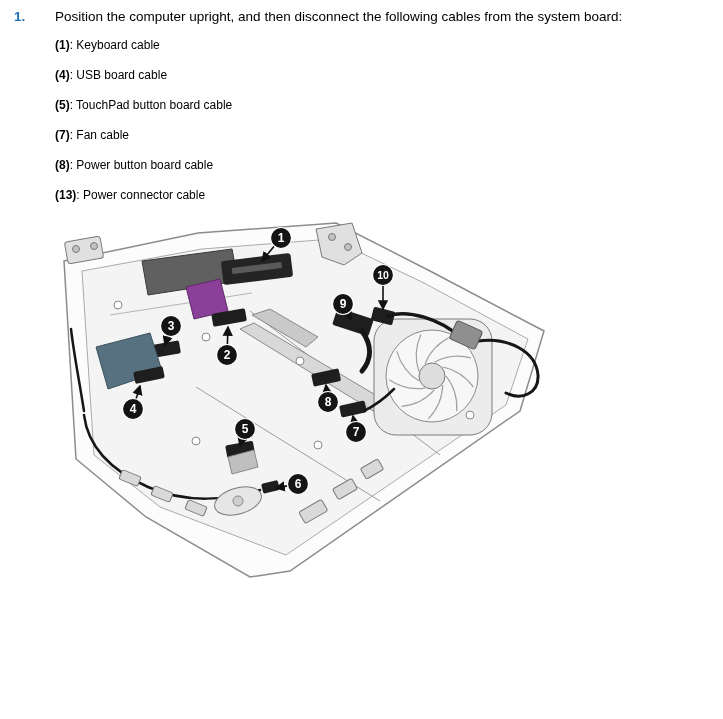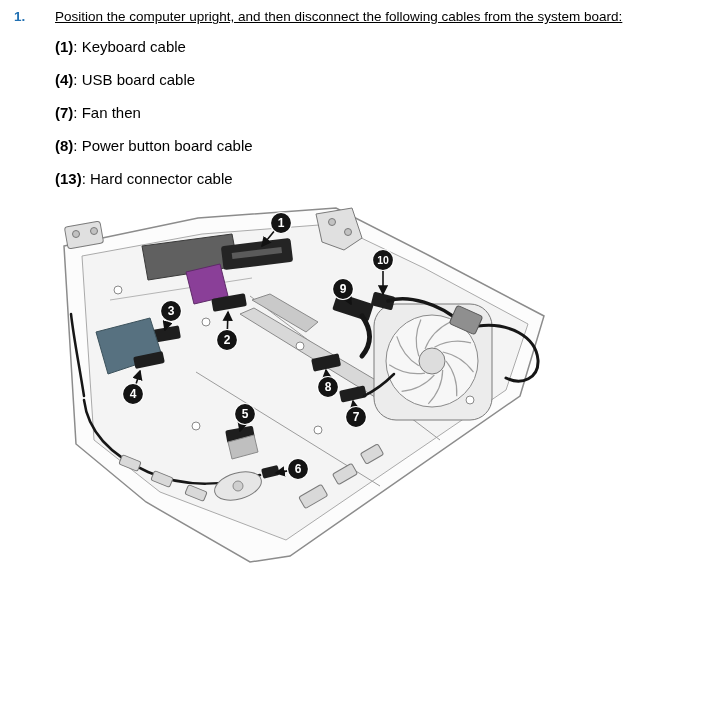--- a/index.html
+++ b/index.html
@@ -11,43 +11,44 @@
     overflow: hidden;
   }
   .page { padding: 9px 14px 0 14px; width: 723px; }
   .step-row { display: flex; align-items: flex-start; }
   .step-num {
     flex: 0 0 41px; width: 41px;
     font-size: 13.5px; font-weight: bold;
     color: var(--accent, #2271b3);
     line-height: 1.2;
   }
-  .step-text { font-size: 13.5px; line-height: 1.2; text-decoration: underline; }
+  .step-text { font-size: 13.5px; line-height: 1.2; }
   .cable-list { margin-left: 41px; margin-top: 14px; }
-  .cable-item { font-size: 15px; line-height: 1; margin-bottom: 18px; white-space: nowrap; }
+  .cable-item { font-size: 12px; line-height: 1; margin-bottom: 18px; white-space: nowrap; }
   .cable-item b { font-weight: bold; }
   .figure { margin-left: -14px; margin-top: 0; width: 723px; }
   svg { display: block; }
 </style>
 </head>
 <body>
 
 <div class="page">
 
   <div class="step-row">
     <span class="step-num">1.</span>
     <span class="step-text">Position the computer upright, and then disconnect the following cables from the system board:</span>
   </div>
 
   <div class="cable-list" id="cable-list">
       <div class="cable-item"><b>(1)</b><span>: Keyboard cable</span></div>
       <div class="cable-item"><b>(4)</b><span>: USB board cable</span></div>
-      <div class="cable-item"><b>(7)</b><span>: Fan then</span></div>
+      <div class="cable-item"><b>(5)</b><span>: TouchPad button board cable</span></div>
+      <div class="cable-item"><b>(7)</b><span>: Fan cable</span></div>
       <div class="cable-item"><b>(8)</b><span>: Power button board cable</span></div>
-      <div class="cable-item"><b>(13)</b><span>: Hard connector cable</span></div>
+      <div class="cable-item"><b>(13)</b><span>: Power connector cable</span></div>
     </div>
 
   <div class="figure">
     <svg id="diagram-svg" width="723" height="364" viewBox="0 0 723 364" xmlns="http://www.w3.org/2000/svg">
       <defs>
         <marker id="arrowhead" viewBox="0 0 10 10" refX="8.5" refY="5" markerWidth="6.5" markerHeight="6.5" orient="auto-start-reverse">
           <path d="M 0 0 L 10 5 L 0 10 z" fill="#111"></path>
         </marker>
       </defs>
 

